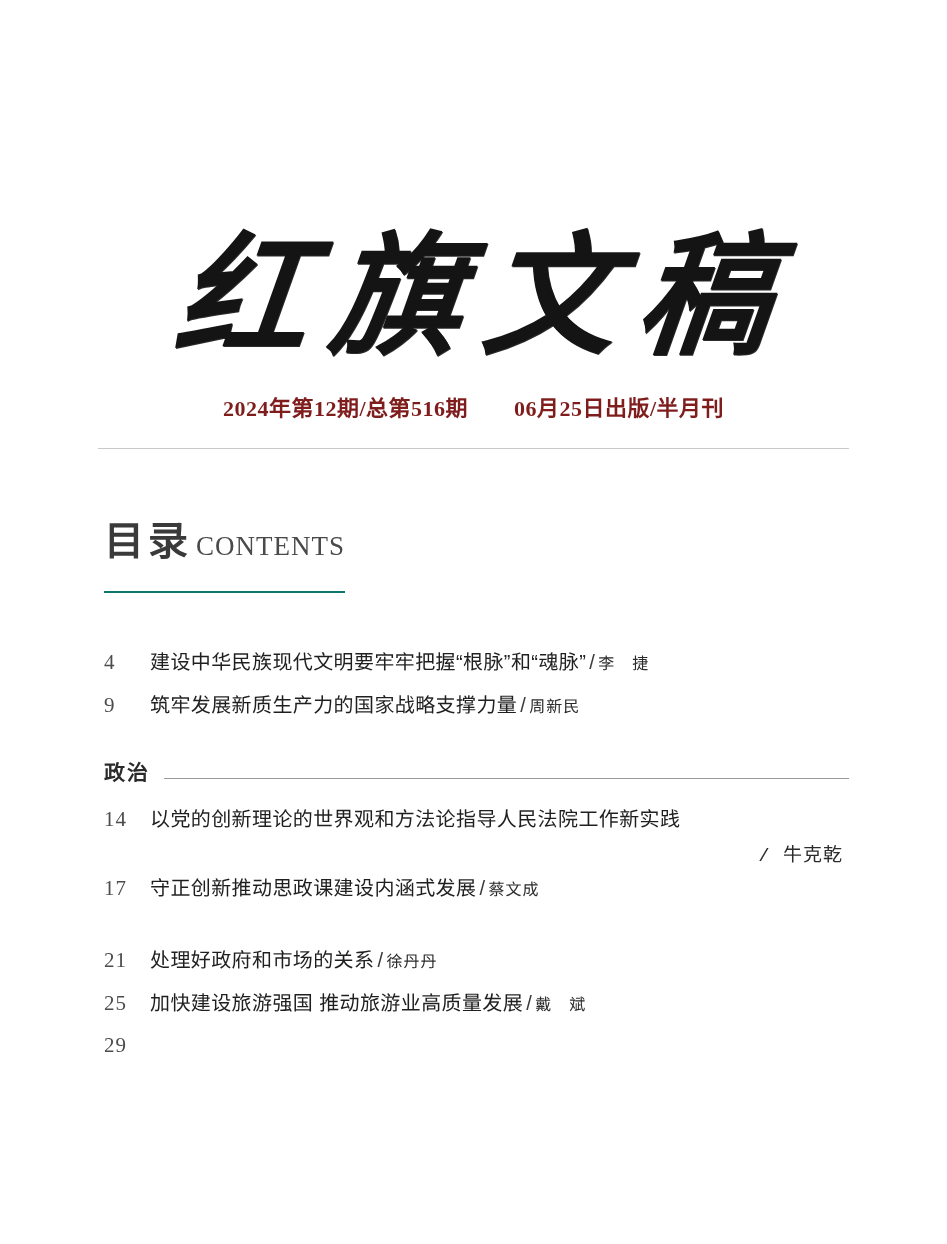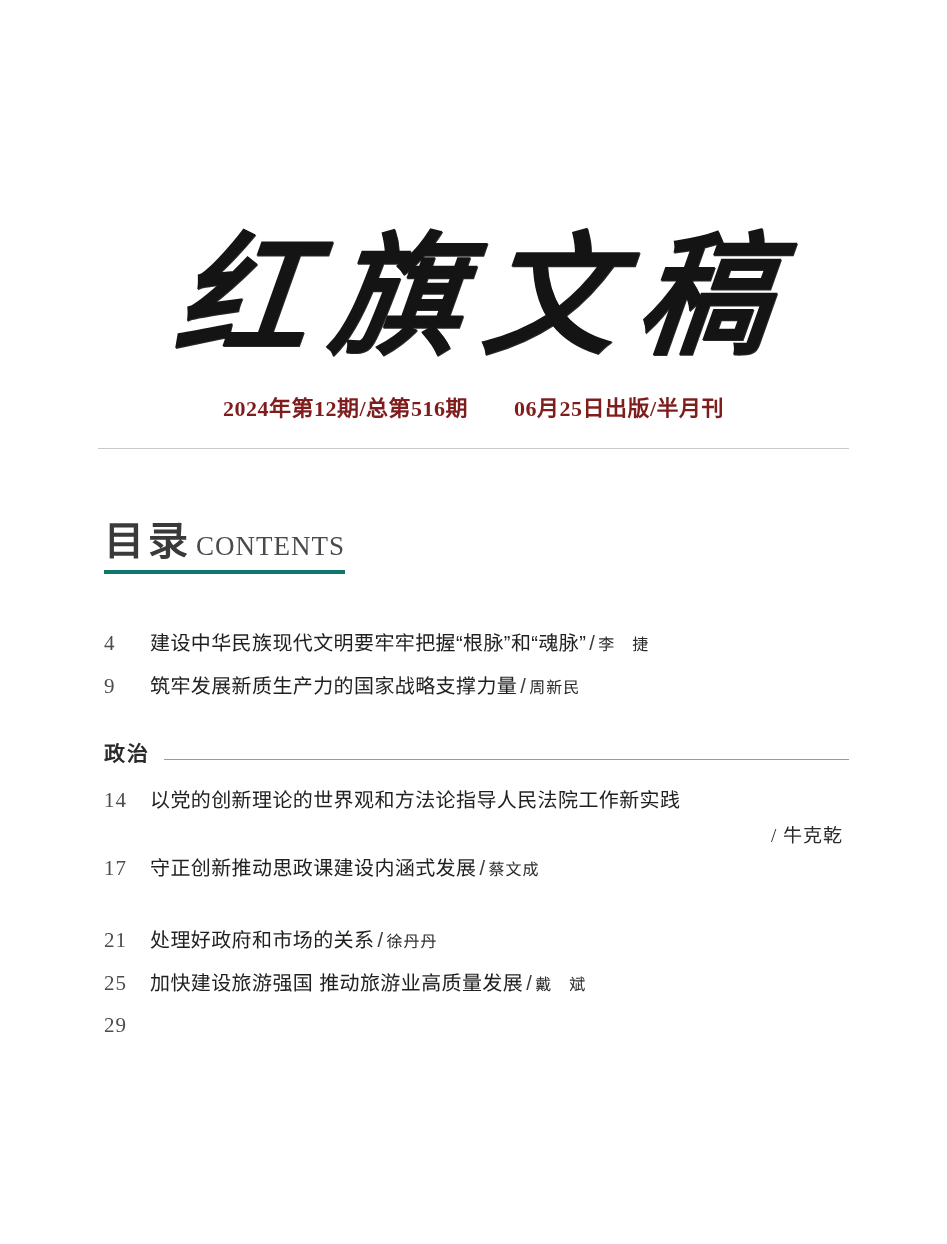--- a/index.html
+++ b/index.html
@@ -67,22 +67,22 @@
 
   
   .contents-head-wrap {
     width: 751px;
     margin: 60px auto 0 auto;
     padding-left: 6px;
     box-sizing: border-box;
   }
   .contents-head {
     display: inline-block;
-    border-bottom: 4px solid #0f766e;
-    padding-bottom: 3px;
+    border-bottom: 2px solid #0f766e;
+    padding-bottom: 24px;
   }
   .contents-head .cn {
     font-family: "Liberation Serif", "DejaVu Serif", serif;
     font-size: 40px;
     font-weight: 700;
     letter-spacing: 4px;
     color: #3a3a3a;
   }
   .contents-head .en {
     font-family: "Liberation Serif", "DejaVu Serif", serif;
@@ -152,21 +152,21 @@
     padding: 0 3px;
   }
   .entry-text .author {
     font-family: "Liberation Serif", "DejaVu Serif", serif;
     font-size: 16px;
     color: #2b2b2b;
     letter-spacing: 1px;
   }
   .entry-author-line {
     text-align: right;
-    font-family: Liberation Serif, serif;
+    font-family: Liberation Mono, monospace;
     font-size: 19px;
     color: #2b2b2b;
     letter-spacing: 1px;
     padding-right: 6px;
     margin-top: -2px;
   }
 </style>
 </head>
 <body>
 

